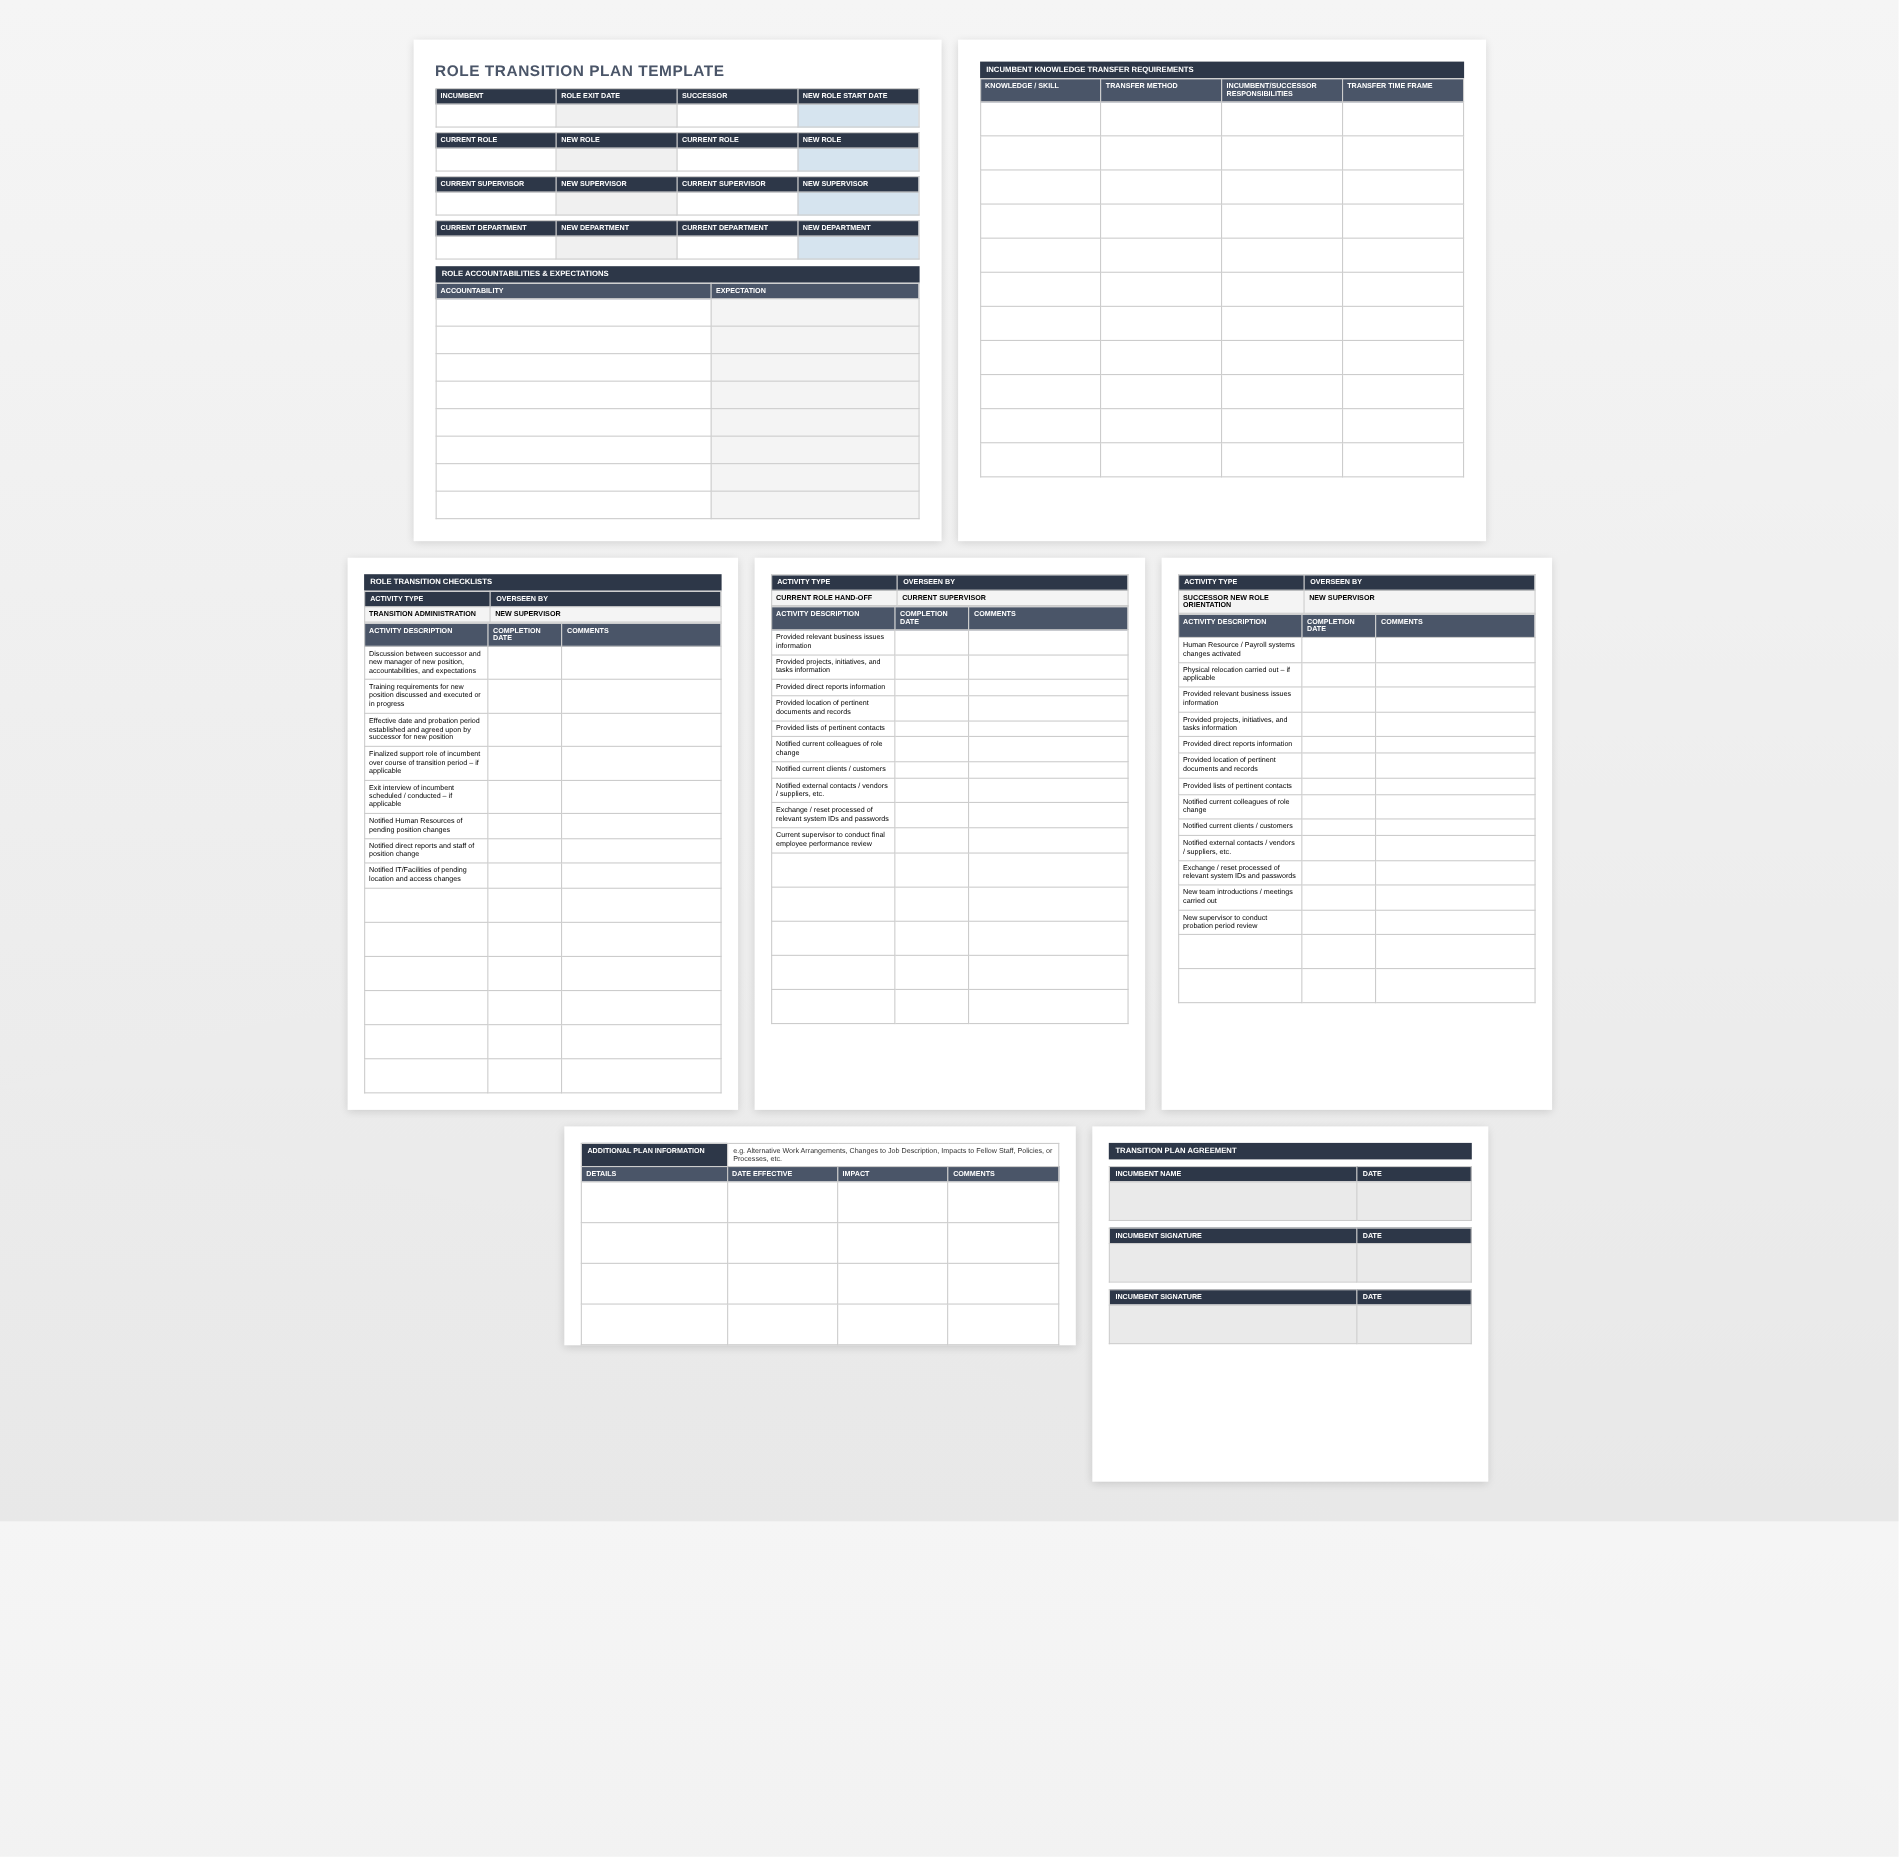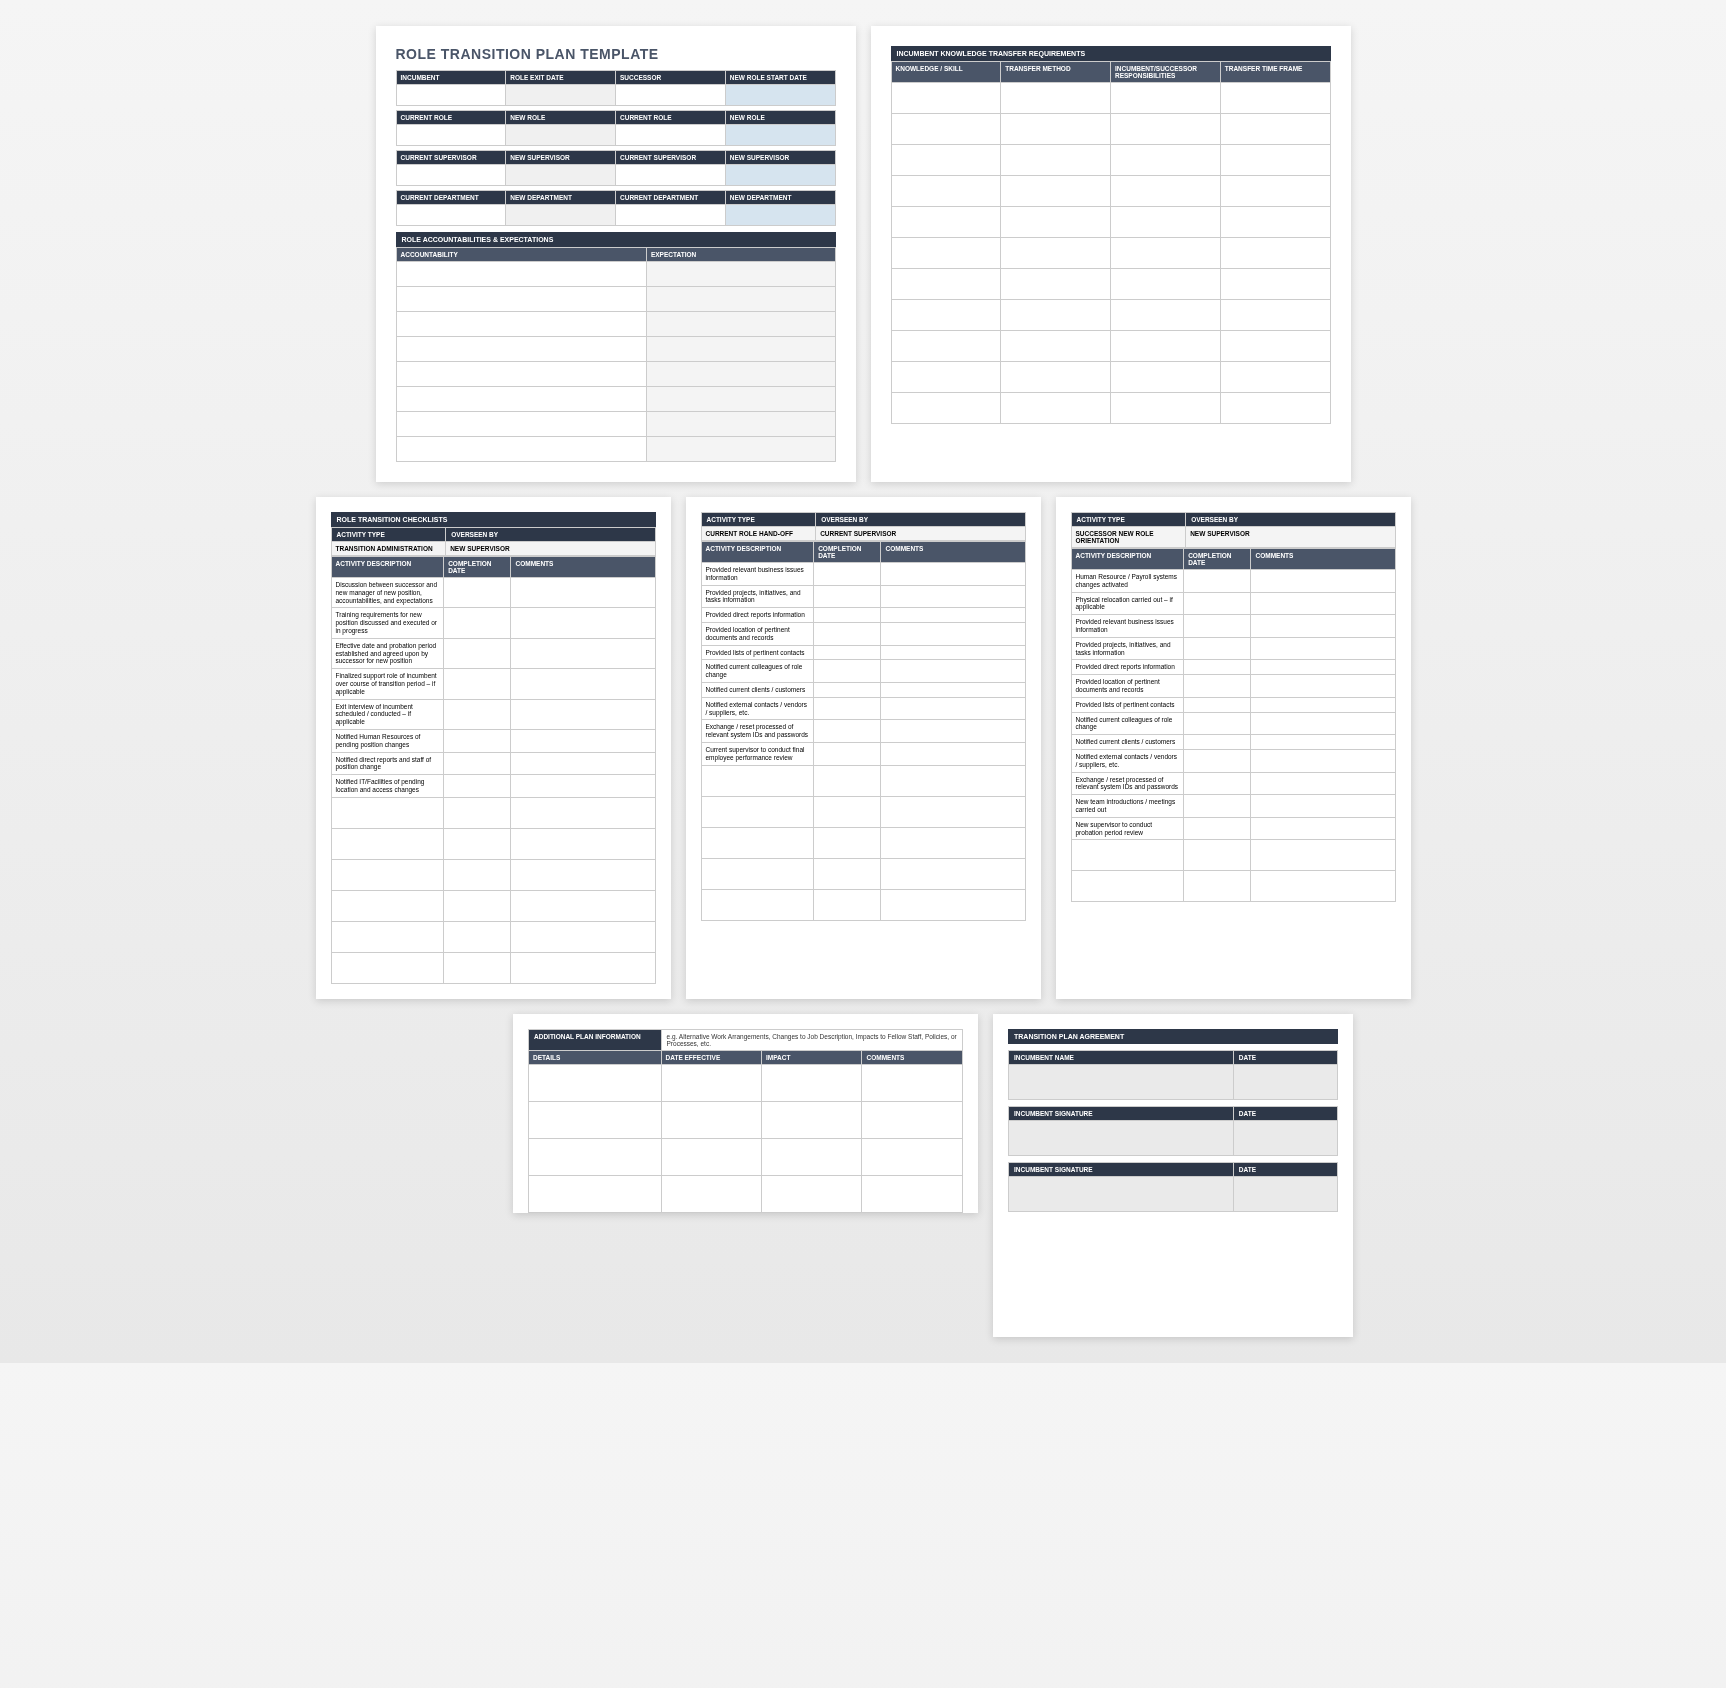--- a/index.html
+++ b/index.html
@@ -4,21 +4,21 @@
 <style>
   body {
     font-family: Arial, sans-serif;
     background: linear-gradient(to bottom, #f5f5f5, #e8e8e8);
     margin: 0;
     padding: 20px;
     font-size: 7px;
   }
   .pages-wrap {
     max-width: 1100px;
-    margin: 6px auto;
+    margin: 16px auto;
     display: flex;
     flex-wrap: wrap;
     gap: 15px;
   }
   .page {
     background: #fff;
     box-shadow: 0 2px 8px rgba(0,0,0,0.15);
     box-sizing: border-box;
   }
   .page-wide { width: 480px; padding: 20px; }

